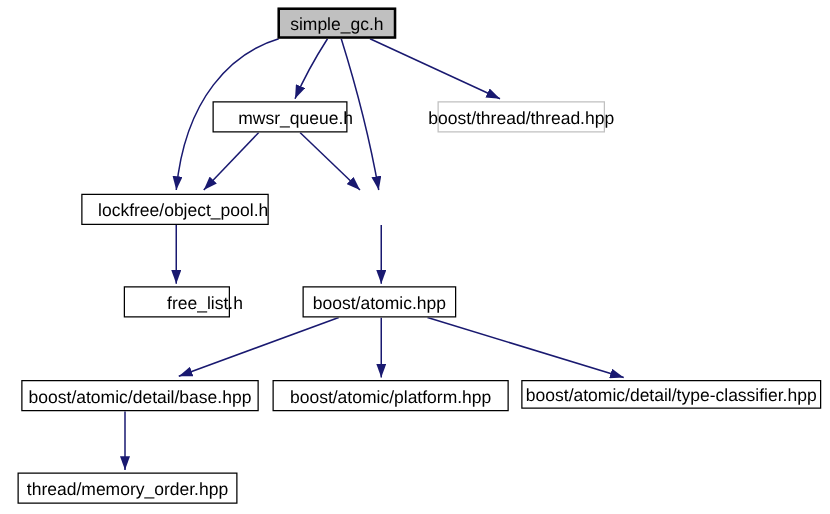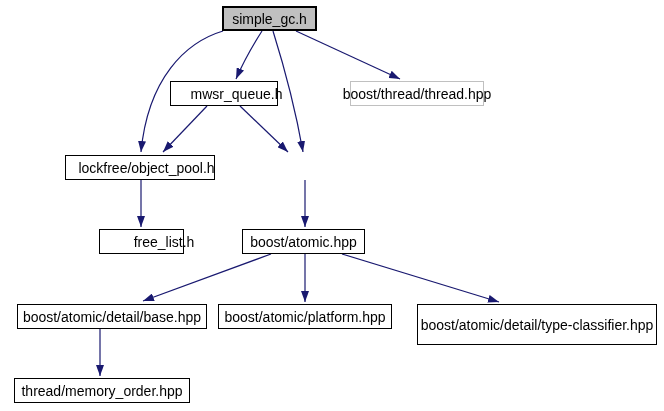--- a/index.html
+++ b/index.html
@@ -87,19 +87,19 @@
 
   <div class="node" style="left:65px; top:155px; width:150px; height:25px;padding-left:16px;">lockfree/object_pool.h</div>
 
 
   <div class="node" style="left:99px; top:229px; width:85px; height:25px;padding-left:48px;">free_list.h</div>
 
   <div class="node" style="left:242px; top:229px; width:123px; height:25px;">boost/atomic.hpp</div>
 
   <div class="node" style="left:5px; top:304px; width:190px; height:25px;margin-left:12px;">boost/atomic/detail/base.hpp</div>
 
-  <div class="node" style="left:218px; top:304px; width:174px; height:25px;">boost/atomic/platform.hpp</div>
+  <div class="node" style="left:218px; top:304px; width:189px; height:25px;">boost/atomic/platform.hpp</div>
 
-  <div class="node" style="left:417px; top:304px; width:240px; height:41px;">boost/atomic/detail/type-classifier.hpp</div>
+  <div class="node" style="left:417px; top:304px; width:240px; height:23px;">boost/atomic/detail/type-classifier.hpp</div>
 
   <div class="node" style="left:14px; top:378px; width:176px; height:25px;">thread/memory_order.hpp</div>
 
 </div>
 
 </body></html>

